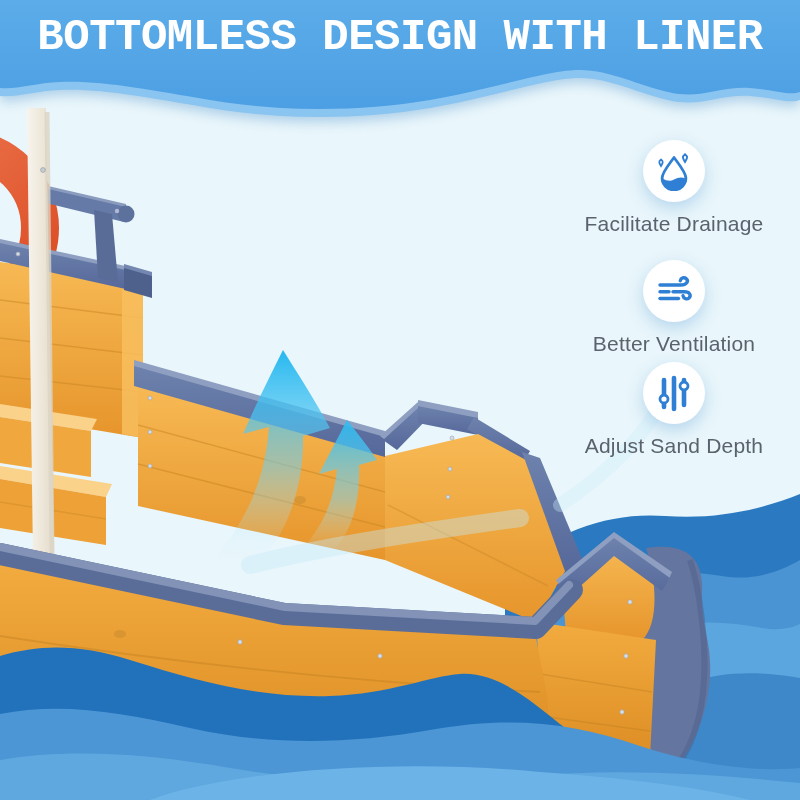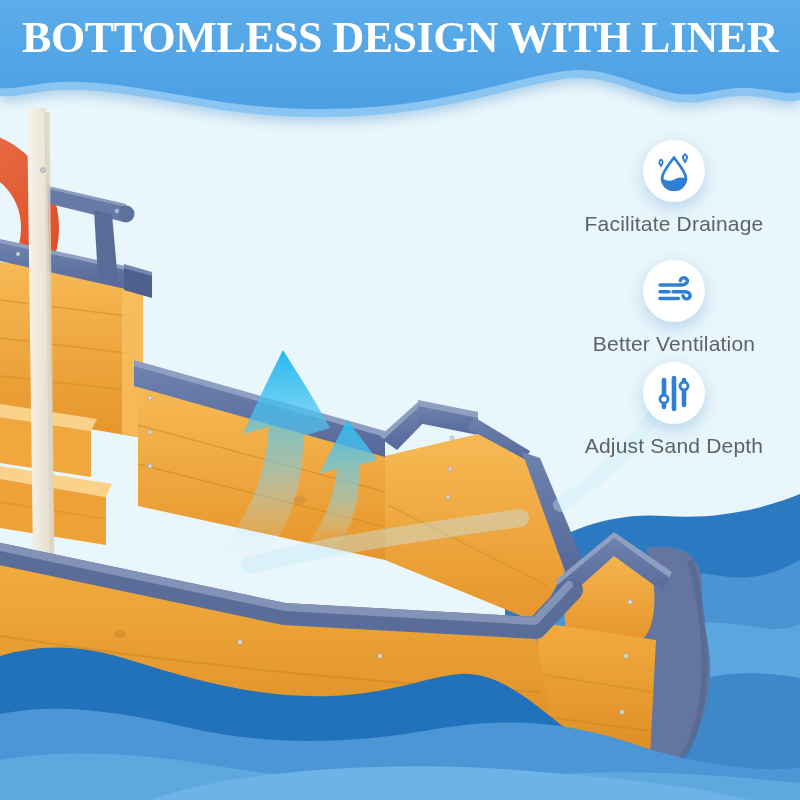--- a/index.html
+++ b/index.html
@@ -4,21 +4,21 @@
 <style>
   html,body{margin:0;padding:0;}
   body{width:800px;height:800px;overflow:hidden;background:#E9F6FB;font-family:"Liberation Sans",sans-serif;}
   .stage{position:relative;width:800px;height:800px;background:#E9F6FB;overflow:hidden;}
   .scene{position:absolute;left:0;top:0;}
   .header-svg{position:absolute;left:0;top:0;filter:drop-shadow(0 5px 6px rgba(100,160,210,.45));}
   .title{
     position:absolute;left:0;top:12px;width:800px;margin:0;
     text-align:center;color:#ffffff;font-size:44px;font-weight:800;
     letter-spacing:-.5px;white-space:nowrap;z-index:5;
-    font-family:Liberation Serif, serif;
+    font-family:Liberation Mono, monospace;
   }
   .features{position:absolute;left:0;top:0;width:800px;height:800px;z-index:4;padding-left:28px;}
   .feature{position:absolute;width:240px;left:554px;text-align:center;}
   .icon-circle{
     width:62px;height:62px;border-radius:50%;background:#ffffff;margin:0 auto;
     display:flex;align-items:center;justify-content:center;
     box-shadow:0 6px 16px rgba(120,175,220,.45);
   }
   .feature-label{
     margin-top:10px;font-size:21px;color:#5A636D;letter-spacing:.2px;

